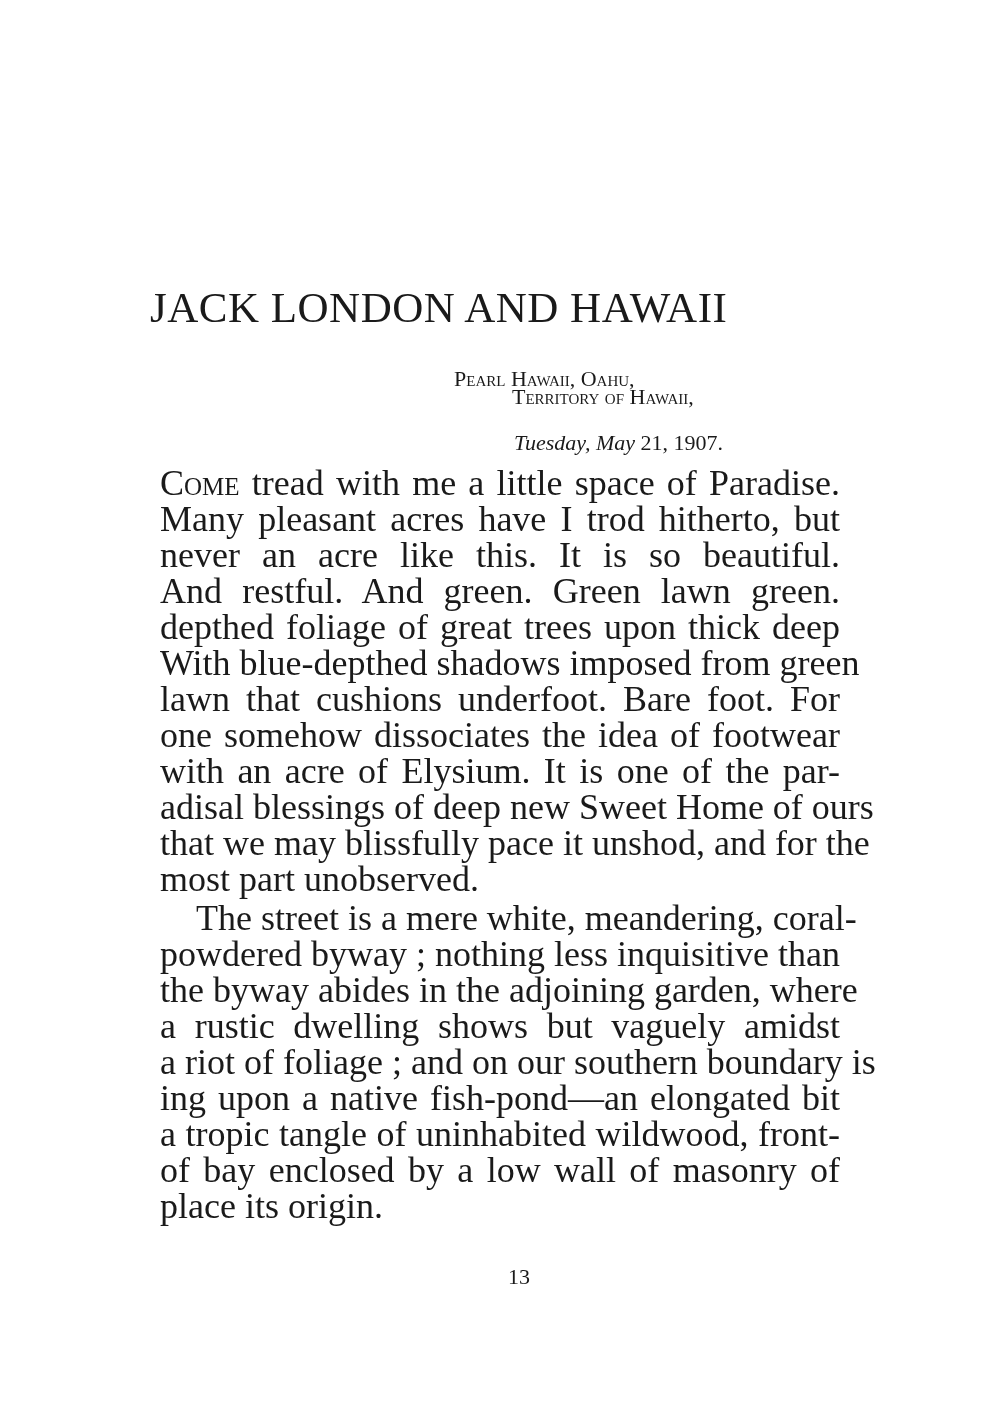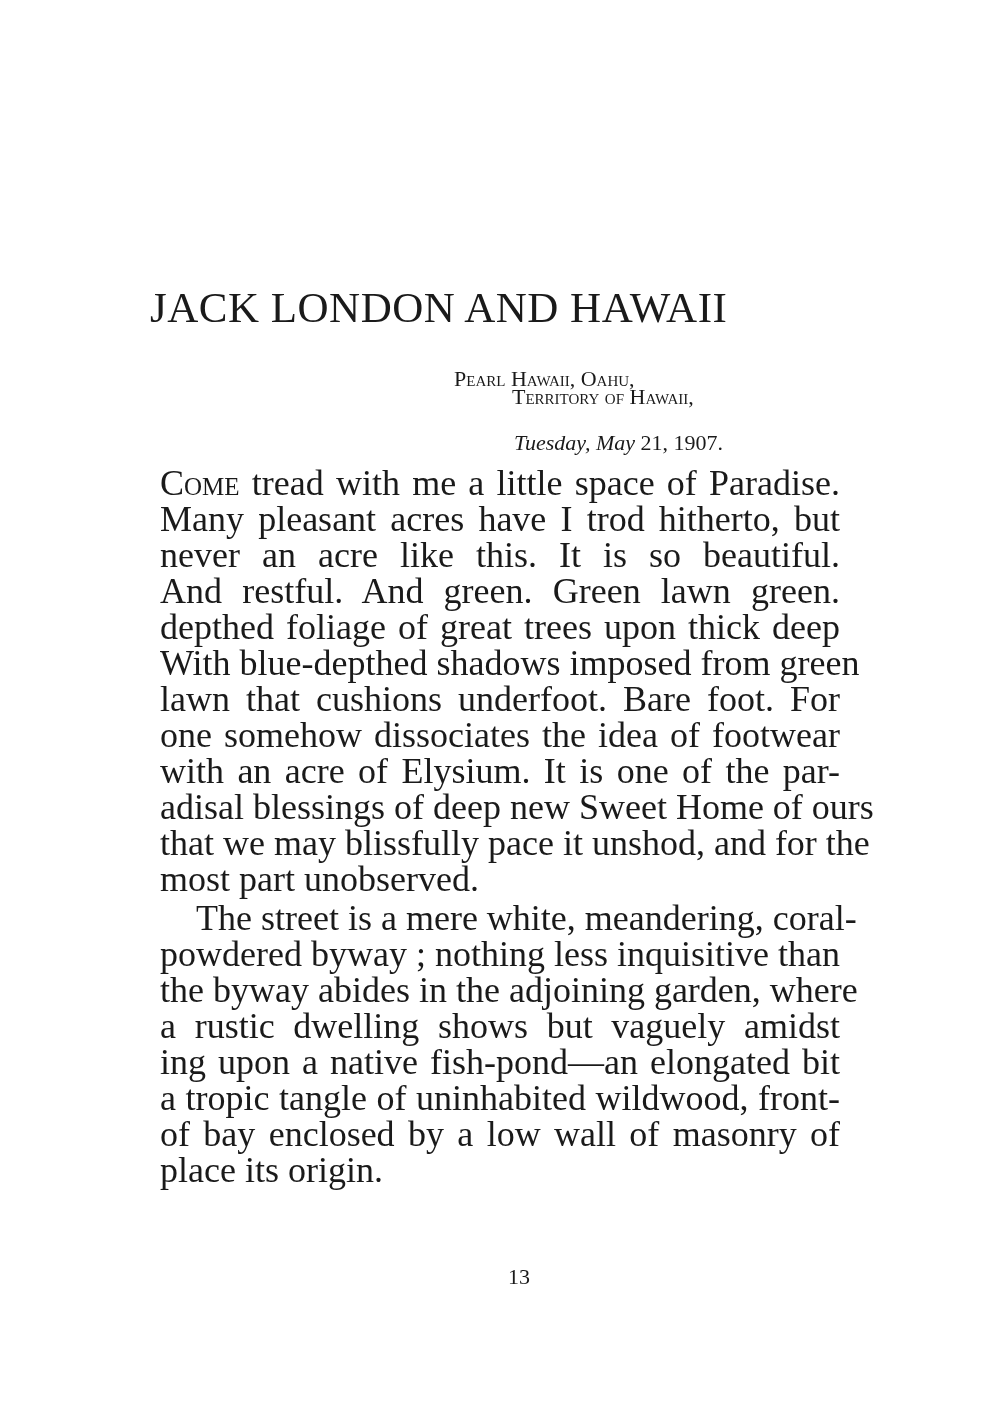--- a/index.html
+++ b/index.html
@@ -43,20 +43,21 @@
     <div class="line">adisal blessings of deep new Sweet Home of ours</div>
     <div class="line">that we may blissfully pace it unshod, and for the</div>
     <div class="line last">most part unobserved.</div>
   </div>
 
   <div class="body-text p2">
     <div class="line indent">The street is a mere white, meandering, coral-</div>
     <div class="line">powdered byway ;  nothing less inquisitive than</div>
     <div class="line">the byway abides in the adjoining garden, where</div>
     <div class="line">a rustic dwelling shows but vaguely amidst</div>
+    <div class="line">a riot of foliage ; and on our southern boundary is</div>
     <div class="line">ing upon a native fish-pond—an elongated bit</div>
     <div class="line">a tropic tangle of uninhabited wildwood, front-</div>
     <div class="line">of bay enclosed by a low wall of masonry of</div>
     <div class="line last">place its origin.</div>
   </div>
 
   <div class="folio">13</div>
 </div>
 
 </body></html>

